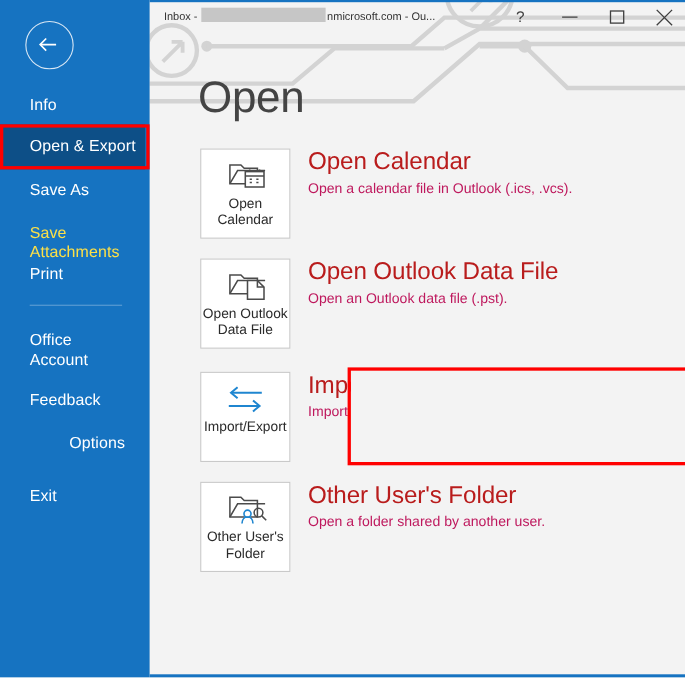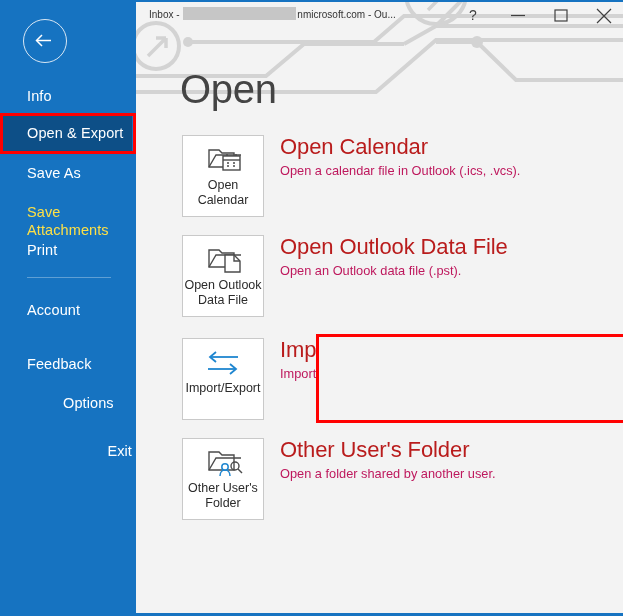--- a/index.html
+++ b/index.html
@@ -393,28 +393,29 @@
         <div class="nav-item" style="top: 162px; padding-top: 2px;">
           <div>Save As</div>
         </div>
         <div class="nav-item disabled" style="top: 201px; padding-top: 2px;">
           <div>Save Attachments</div>
         </div>
         <div class="nav-item" style="top: 239px; padding-top: 2px;">
           <div>Print</div>
         </div>
         <div class="nav-item" style="top: 299px; padding-top: 2px;">
+          <div>Office</div>
           <div>Account</div>
         </div>
         <div class="nav-item" style="top: 353px; padding-top: 2px;">
           <div>Feedback</div>
         </div>
         <div class="nav-item" style="top: 392px; padding-top: 2px; margin-left: 36px;">
           <div>Options</div>
         </div>
-        <div class="nav-item" style="top: 440px; padding-top: 2px; text-align: right;">
+        <div class="nav-item" style="top: 440px; padding-top: 2px;">
           <div>Exit</div>
         </div>
       </div>
   </div>
   <div id="nav-highlight"></div>
 
 </div>
 
 </body></html>

